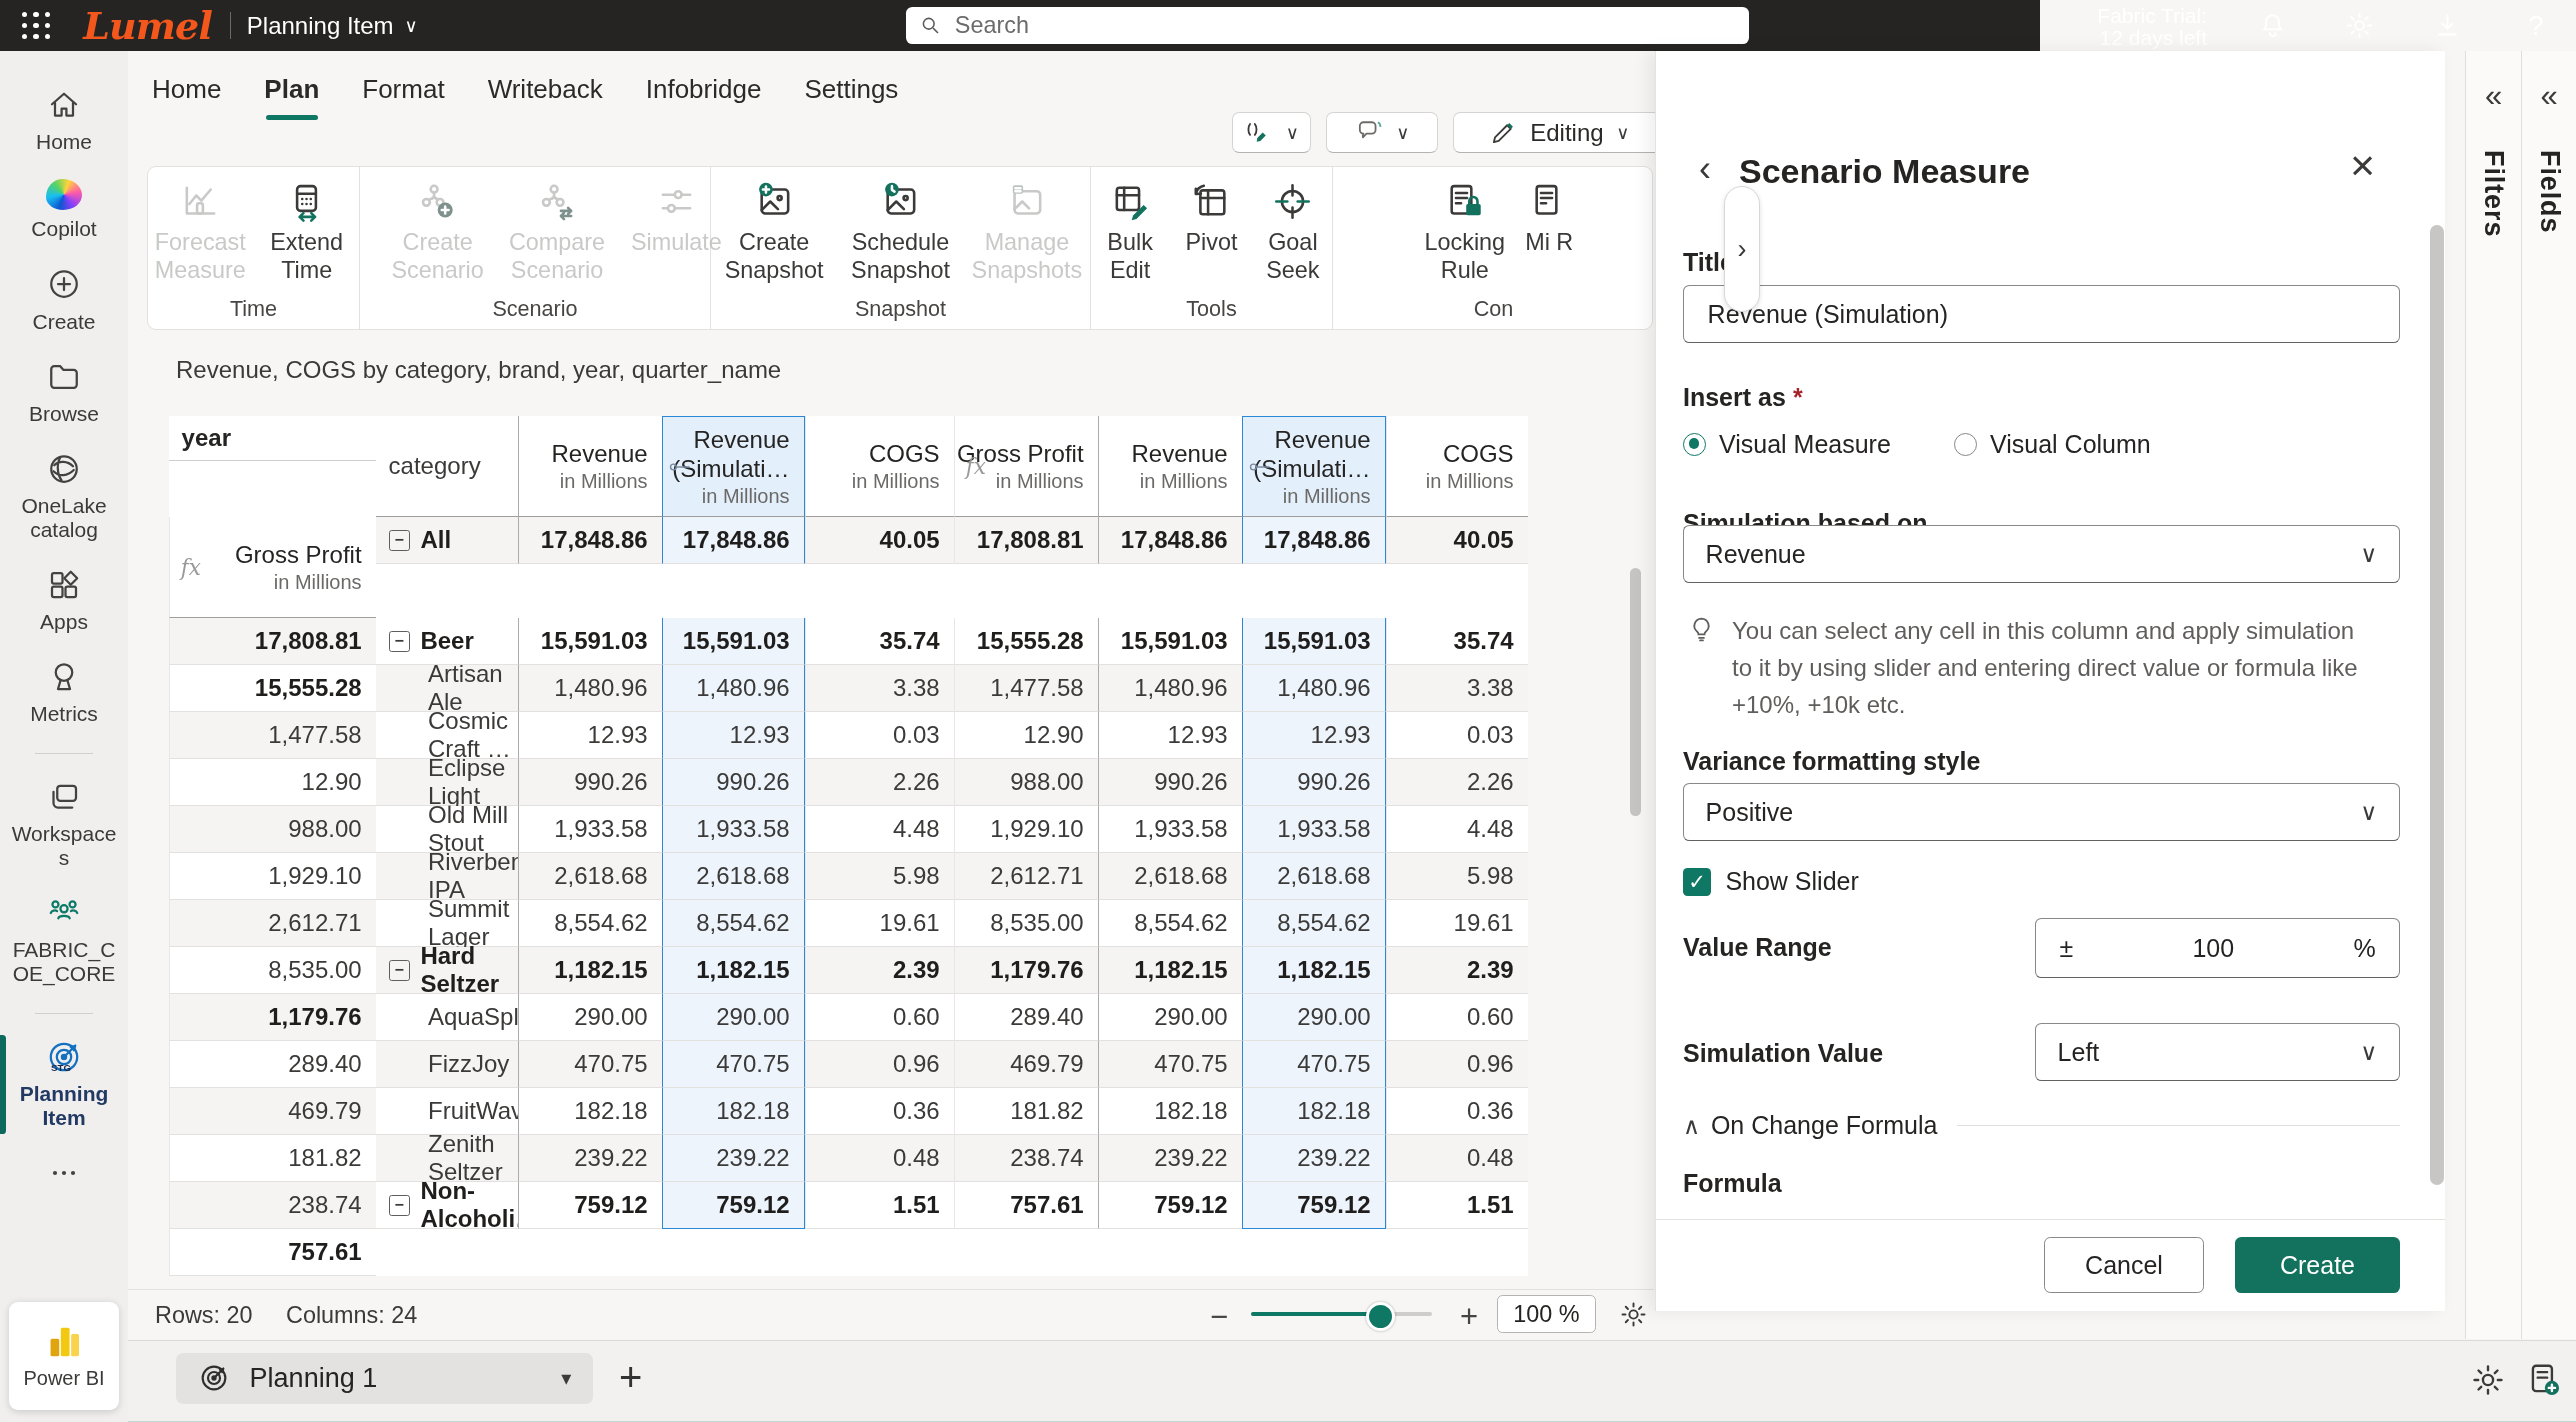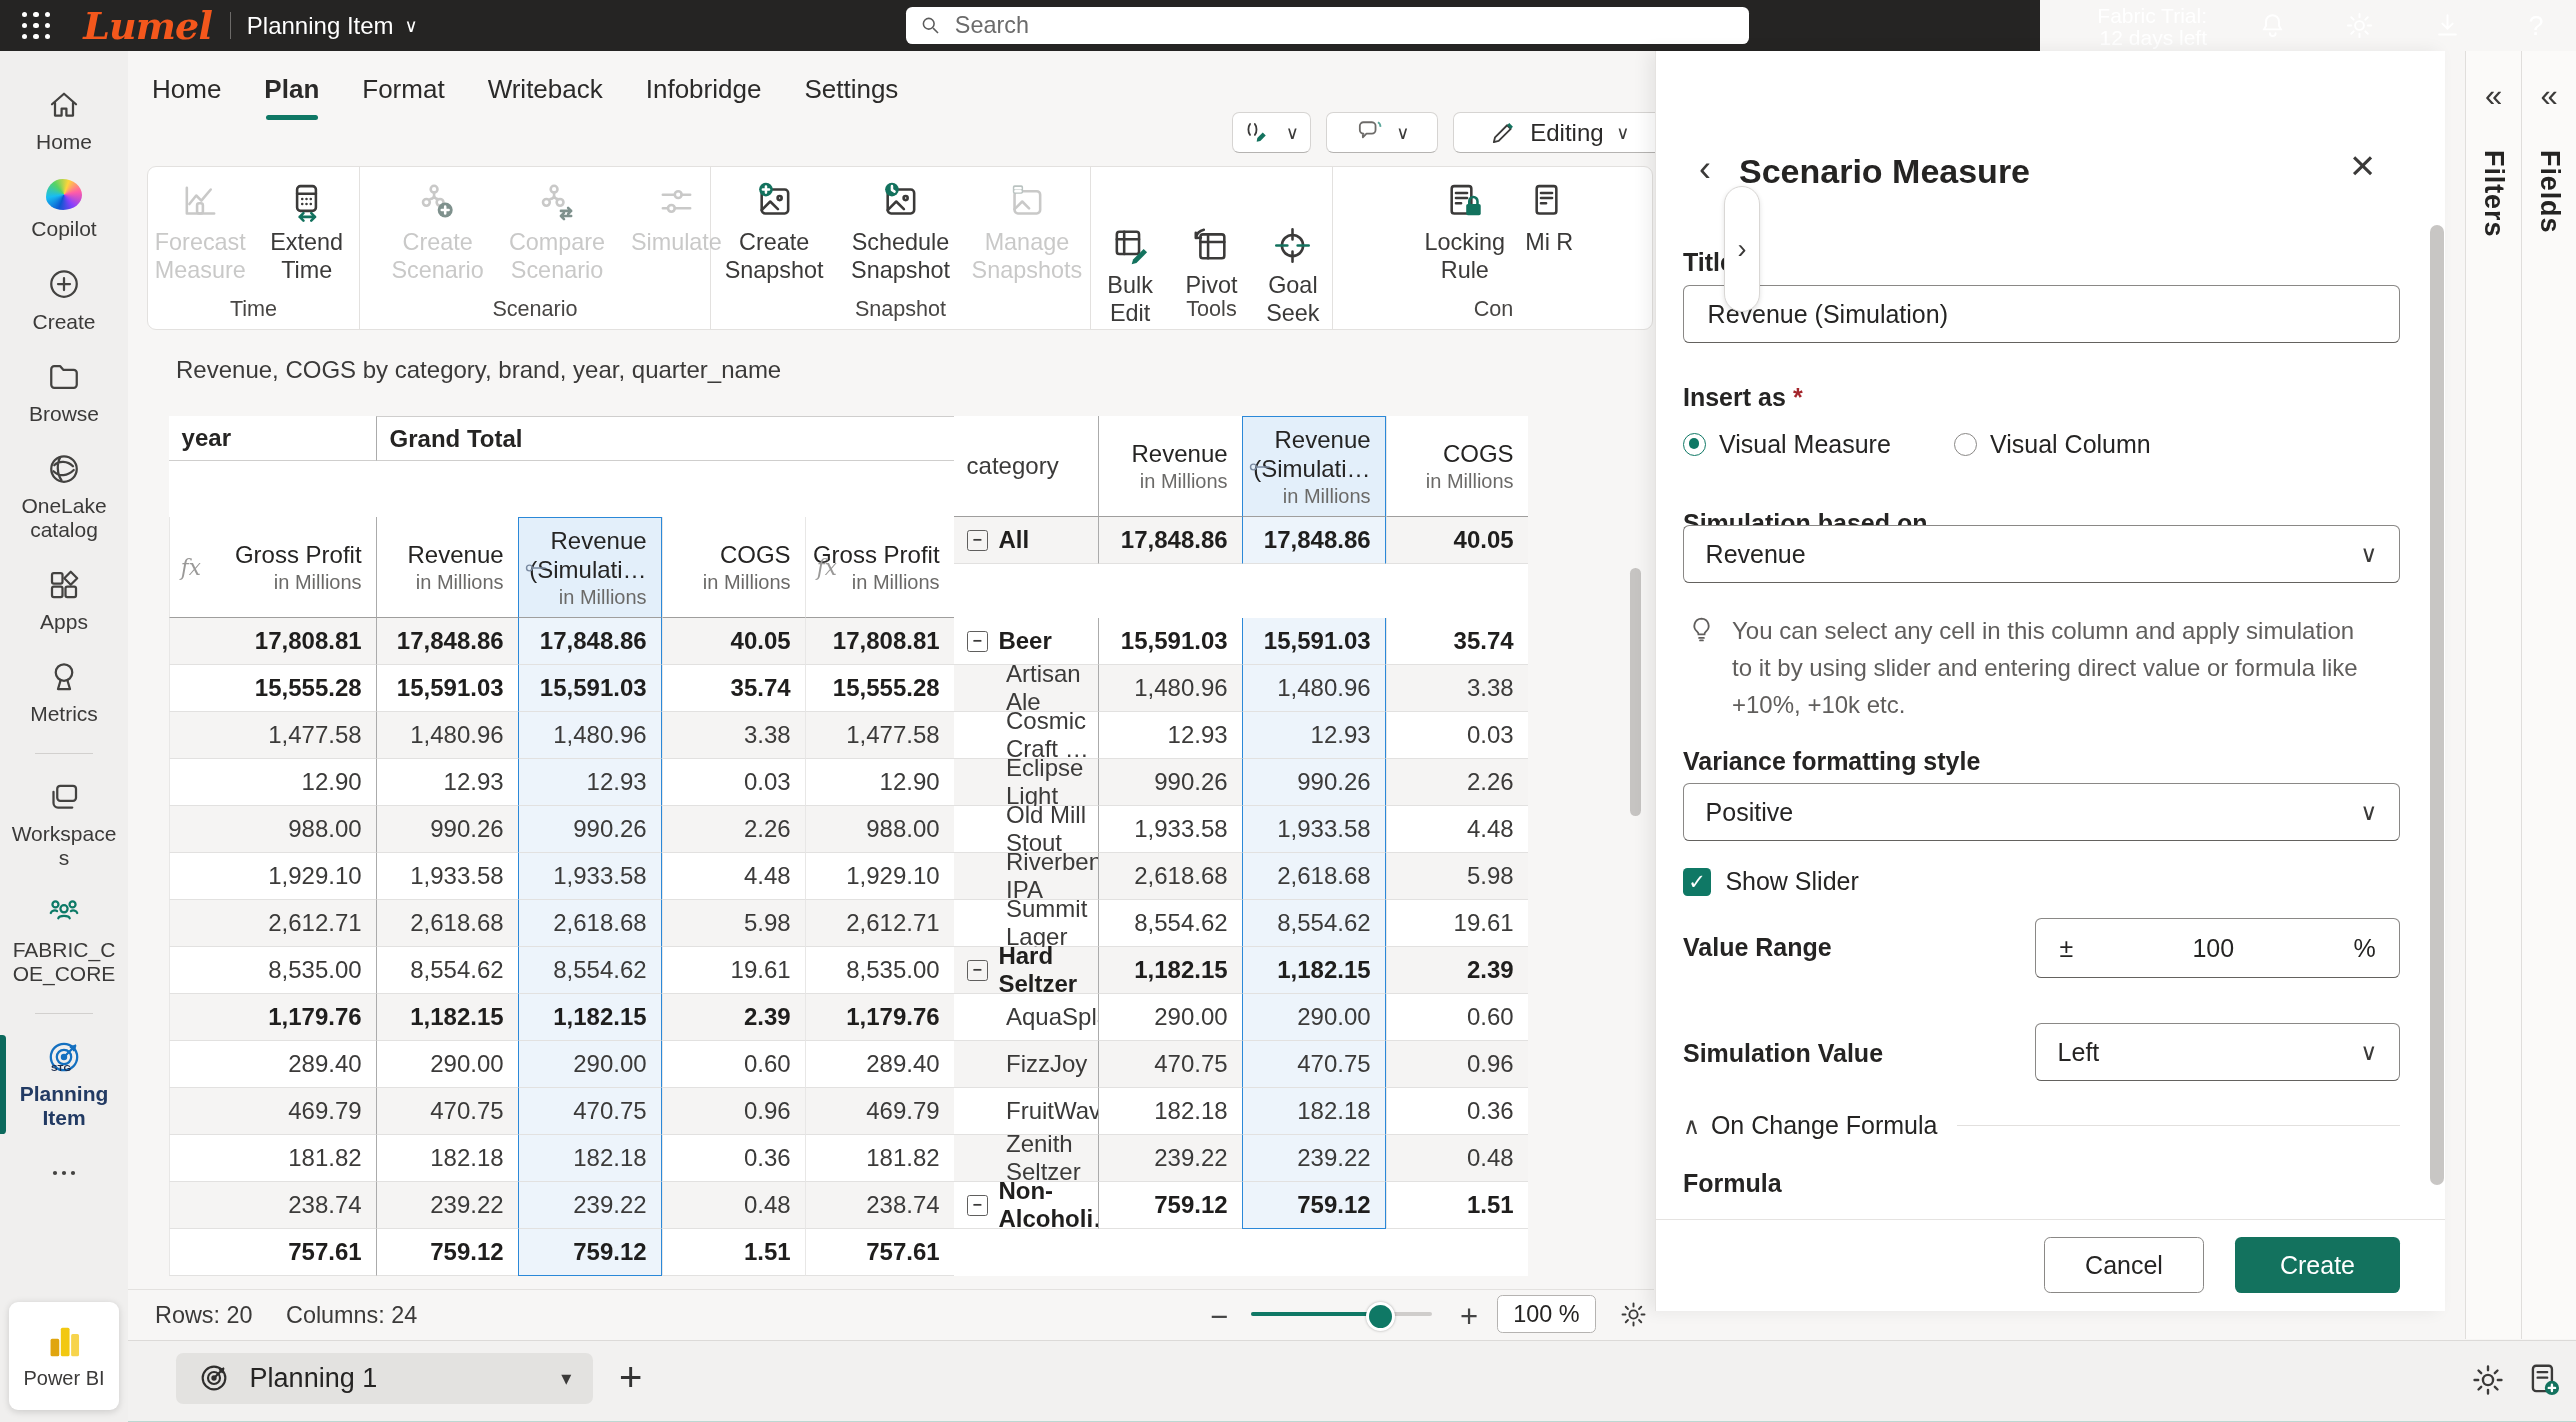--- a/index.html
+++ b/index.html
@@ -438,21 +438,21 @@
               <rect x="5" y="6" width="15" height="13" rx="2"></rect>
               <path d="M5 16.5l4.5-4.5 4 4"></path>
               <rect x="4" y="2.5" width="6" height="5" rx="1" fill="#8fbcb2" stroke="none"></rect>
               <path d="M5.5 4.2h3M5.5 6h3" stroke="#fff"></path>
             </svg>
           </span>
           <div class="blab">Manage Snapshots</div>
         </div>
         <div class="rb-glabel">Snapshot</div>
       </div>
-      <div class="rb-group" style="width: 242px; align-items: flex-end;">
+      <div class="rb-group" style="width: 242px;">
         <div class="rb-btn" style="width: 76px;">
           <span>
             <svg viewBox="0 0 24 24" fill="none" stroke="currentColor" stroke-width="1.5" stroke-linecap="round" stroke-linejoin="round" style="width: 41px; height: 41px;">
               <rect x="4" y="4" width="13" height="13" rx="1.5"></rect>
               <path d="M4 8.3h13M8.3 4v13"></path>
               <path d="M13.5 20.2l6.2-6.2 2 2-6.2 6.2-2.8.8z" fill="#13725e" stroke="none"></path>
             </svg>
           </span>
           <div class="blab">Bulk Edit</div>
         </div>
@@ -500,21 +500,20 @@
           <div class="blab">Mi R</div>
         </div>
         <div class="rb-glabel">Con</div>
       </div>
     </div>
   <div class="rb-scroll">›</div>
 
   <div class="tbl-title">Revenue, COGS by category, brand, year, quarter_name</div>
   <div class="pivot" id="pivot-table" style="grid-template-columns: 207px 142px 144px 143px 149px 144px 144px 144px 142px;">
       <div class="tc h1 c0">year</div>
-      <div class="tc h1 grp" style="grid-column: 2 / span 4;">Grand Total</div>
       <div class="tc h2 c0" style="font-weight: 400;">category</div>
       <div class="tc h2 num gs">
         <div class="mn">Revenue</div>
         <div class="mu">in Millions</div>
       </div>
       <div class="tc h2 num sim">
         <span class="sg">
           <svg width="23.4" height="14.4" viewBox="0 0 26 16" fill="none" stroke="#7a8aa0" stroke-width="1.6">
             <circle cx="6" cy="8" r="3.2"></circle>
             <path d="M9.5 8H24"></path>

